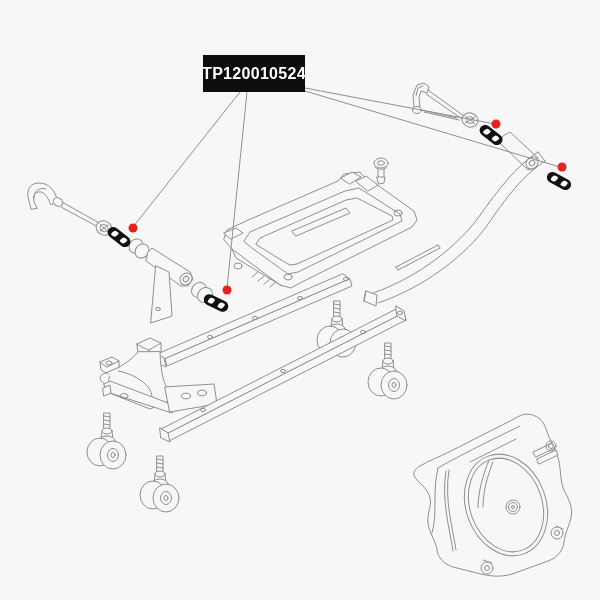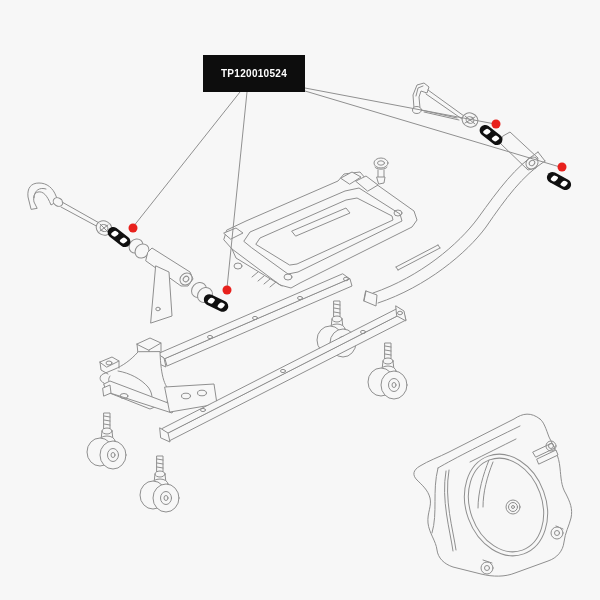--- a/index.html
+++ b/index.html
@@ -11,21 +11,21 @@
   svg{position:absolute;left:0;top:0;}
   .lineart{stroke:#8f8f8f;stroke-width:1;fill:none;stroke-linecap:round;stroke-linejoin:round;}
   .lineart .filled{fill:#f7f7f7;}
   .lineart .dark{fill:#101010;stroke:none;}
   .lineart .white-mark{fill:#ffffff;stroke:none;}
   .lineart .leader{stroke:#909090;stroke-width:1;fill:none;}
   .part-label{
     position:absolute;left:203px;top:55px;width:102px;height:37px;
     background:#0d0d0d;color:#ffffff;
     display:flex;align-items:center;justify-content:center;
-    font-size:10px;font-weight:700;letter-spacing:.3px;
+    font-size:16px;font-weight:700;letter-spacing:.3px;
     cursor:pointer;user-select:none;
   }
 </style>
 </head>
 <body>
 
 <div class="stage">
 
 <svg class="lineart" width="600" height="600" viewBox="0 0 600 600">
 

